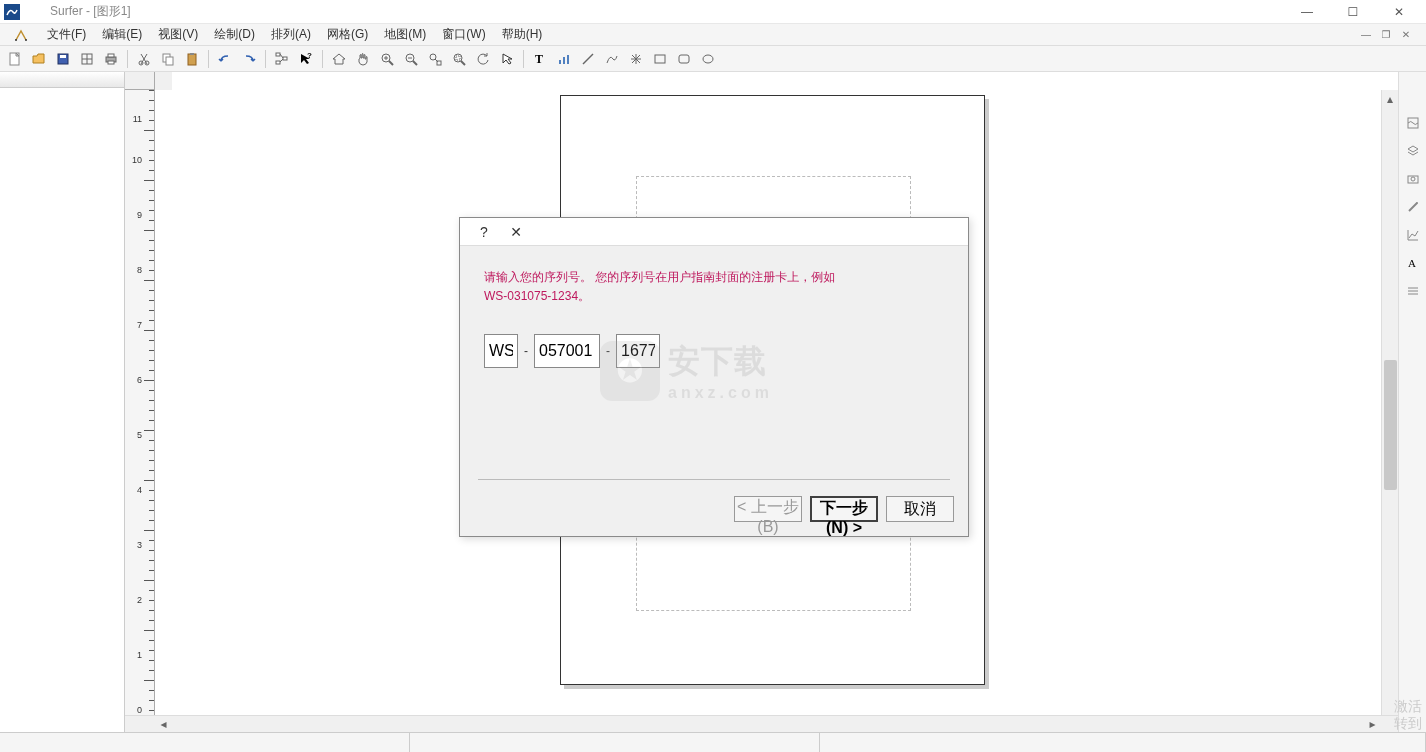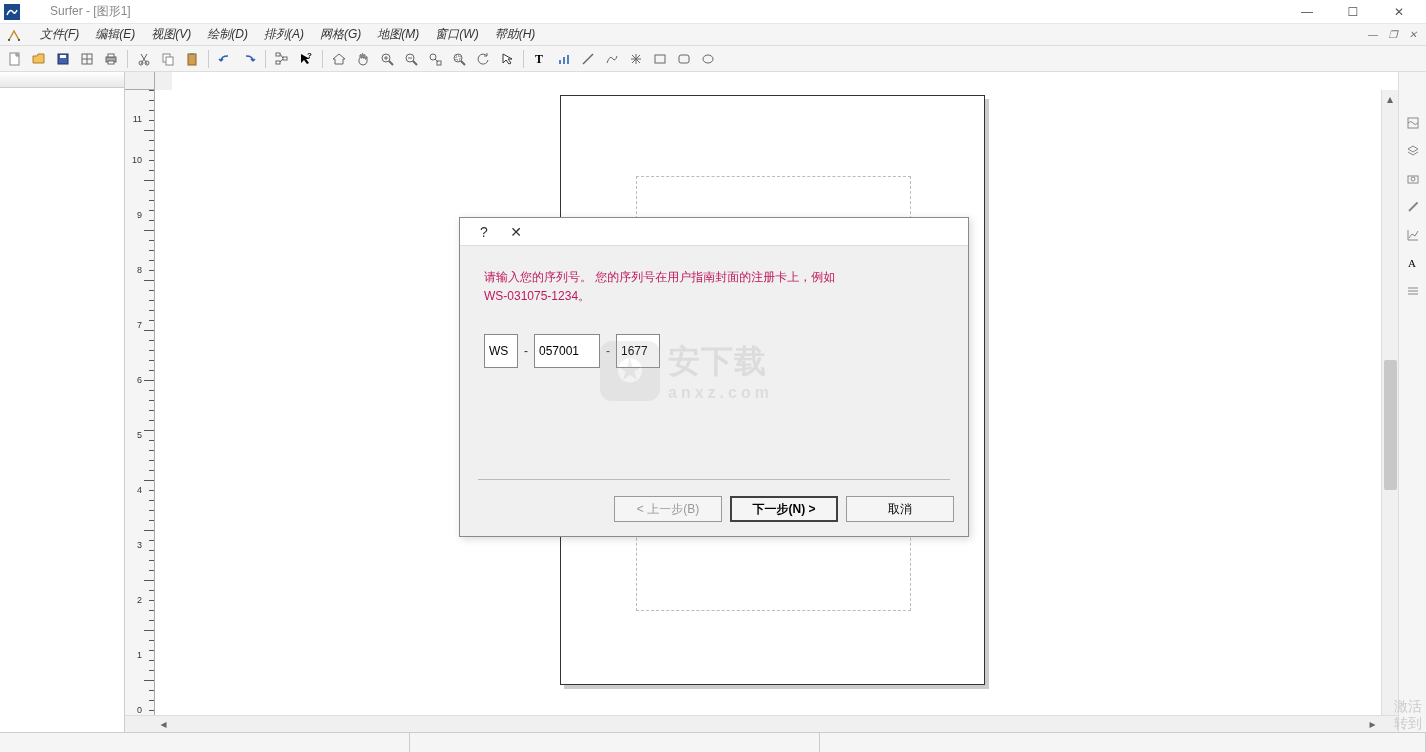--- a/index.html
+++ b/index.html
@@ -6,21 +6,21 @@
 body { font-family: "Microsoft YaHei", "Segoe UI", sans-serif; font-size: 12px; background: #fff; overflow: hidden; width: 1426px; height: 752px; position: relative; }
 
 
 .titlebar { height: 24px; background: #fff; display: flex; align-items: center; padding: 0 4px; color: #888; border-bottom: 1px solid #e8e8e8; gap: 24px; }
 .app-icon { width: 16px; height: 16px; background: #1a4a8a; margin-right: 6px; display: flex; align-items: center; justify-content: center; color: #fff; font-size: 10px; }
 .title-text { flex: 1; }
 .window-controls { display: flex; gap: 0; }
 .window-btn { width: 46px; height: 22px; display: flex; align-items: center; justify-content: center; color: #555; cursor: pointer; }
 
 
-.menubar { height: 22px; background: #f5f5f5; display: flex; align-items: center; padding: 0 4px; border-bottom: 1px solid #ddd; font-style: italic; }
+.menubar { height: 22px; background: #f5f5f5; display: flex; align-items: center; padding: 0 11px; border-bottom: 1px solid #ddd; }
 .menu-left-icon { width: 20px; height: 20px; display: flex; align-items: center; justify-content: center; margin-right: 8px; }
 .menu-item { padding: 2px 8px; cursor: pointer; color: #333; }
 .mdi-controls { margin-left: auto; display: flex; gap: 2px; }
 .mdi-btn { width: 18px; height: 14px; display: flex; align-items: center; justify-content: center; color: #777; cursor: pointer; font-size: 10px; }
 
 
 .toolbar { height: 26px; background: #f5f5f5; display: flex; align-items: center; padding: 0 4px; border-bottom: 1px solid #ddd; gap: 2px; }
 .tool-btn { width: 22px; height: 22px; display: flex; align-items: center; justify-content: center; cursor: pointer; color: #555; }
 .tool-sep { width: 1px; height: 18px; background: #ccc; margin: 0 3px; }
 
@@ -61,25 +61,25 @@
 .status-seg { border-right: 1px solid #ccc; height: 100%; }
 
 
 .dialog { position: absolute; left: 459px; top: 217px; width: 510px; height: 320px; background: #f0f0f0; border: 1px solid #8a8a8a; box-shadow: 2px 2px 8px rgba(0,0,0,0.15); display: flex; flex-direction: column; }
 .dialog-titlebar { height: 28px; background: #fff; display: flex; align-items: center; padding: 0 8px; border-bottom: 1px solid #ddd; }
 .dialog-title { flex: 1; color: #333; }
 .dlg-ctl { width: 32px; height: 22px; display: flex; align-items: center; justify-content: center; cursor: pointer; font-size: 14px; color: #333; }
 .dialog-body { flex: 1; padding: 22px 24px 10px 24px; position: relative; }
 .dlg-instruction { color: #be185d; line-height: 1.6; margin-bottom: 28px; }
 .serial-row { display: flex; align-items: center; gap: 6px; }
-.serial-input { height: 22px; border: 1px solid #888; padding: 16px 4px; font-size: 12px; background: #fff; }
+.serial-input { height: 22px; border: 1px solid #888; padding: 16px 4px; font-size: 16px; background: #fff; }
 .serial-sep { color: #333; }
 .dlg-hr { border: none; border-top: 1px solid #bbb; margin: 0; position: absolute; left: 18px; right: 18px; bottom: 56px; }
 .dialog-footer { position: absolute; right: 14px; bottom: 14px; display: flex; gap: 8px; }
-.dlg-btn { width: 108px; height: 26px; border: 1px solid #999; background: #f5f5f5; cursor: pointer; font-size: 12px; }
+.dlg-btn { width: 68px; height: 26px; border: 1px solid #999; background: #f5f5f5; cursor: pointer; font-size: 16px; }
 .dlg-btn.primary { border: 2px solid #404040; font-weight: bold; }
 .dlg-btn:disabled { color: #999; }
 
 
 .watermark { position: absolute; left: 600px; top: 340px; opacity: 0.18; display: flex; align-items: center; gap: 8px; pointer-events: none; z-index: 50; }
 .wm-icon { width: 60px; height: 60px; border-radius: 12px; background: #aaa; display:flex; align-items:center; justify-content:center; color:#fff; font-size: 32px; }
 .wm-text { font-size: 32px; color: #888; font-weight: bold; letter-spacing: 1px; }
 .wm-text small { font-size: 16px; display:block; letter-spacing: 4px; }
 
 .activation-hint { position: absolute; right: 4px; bottom: 20px; color: #ccc; font-size: 14px; line-height: 1.2; text-align: left; }

